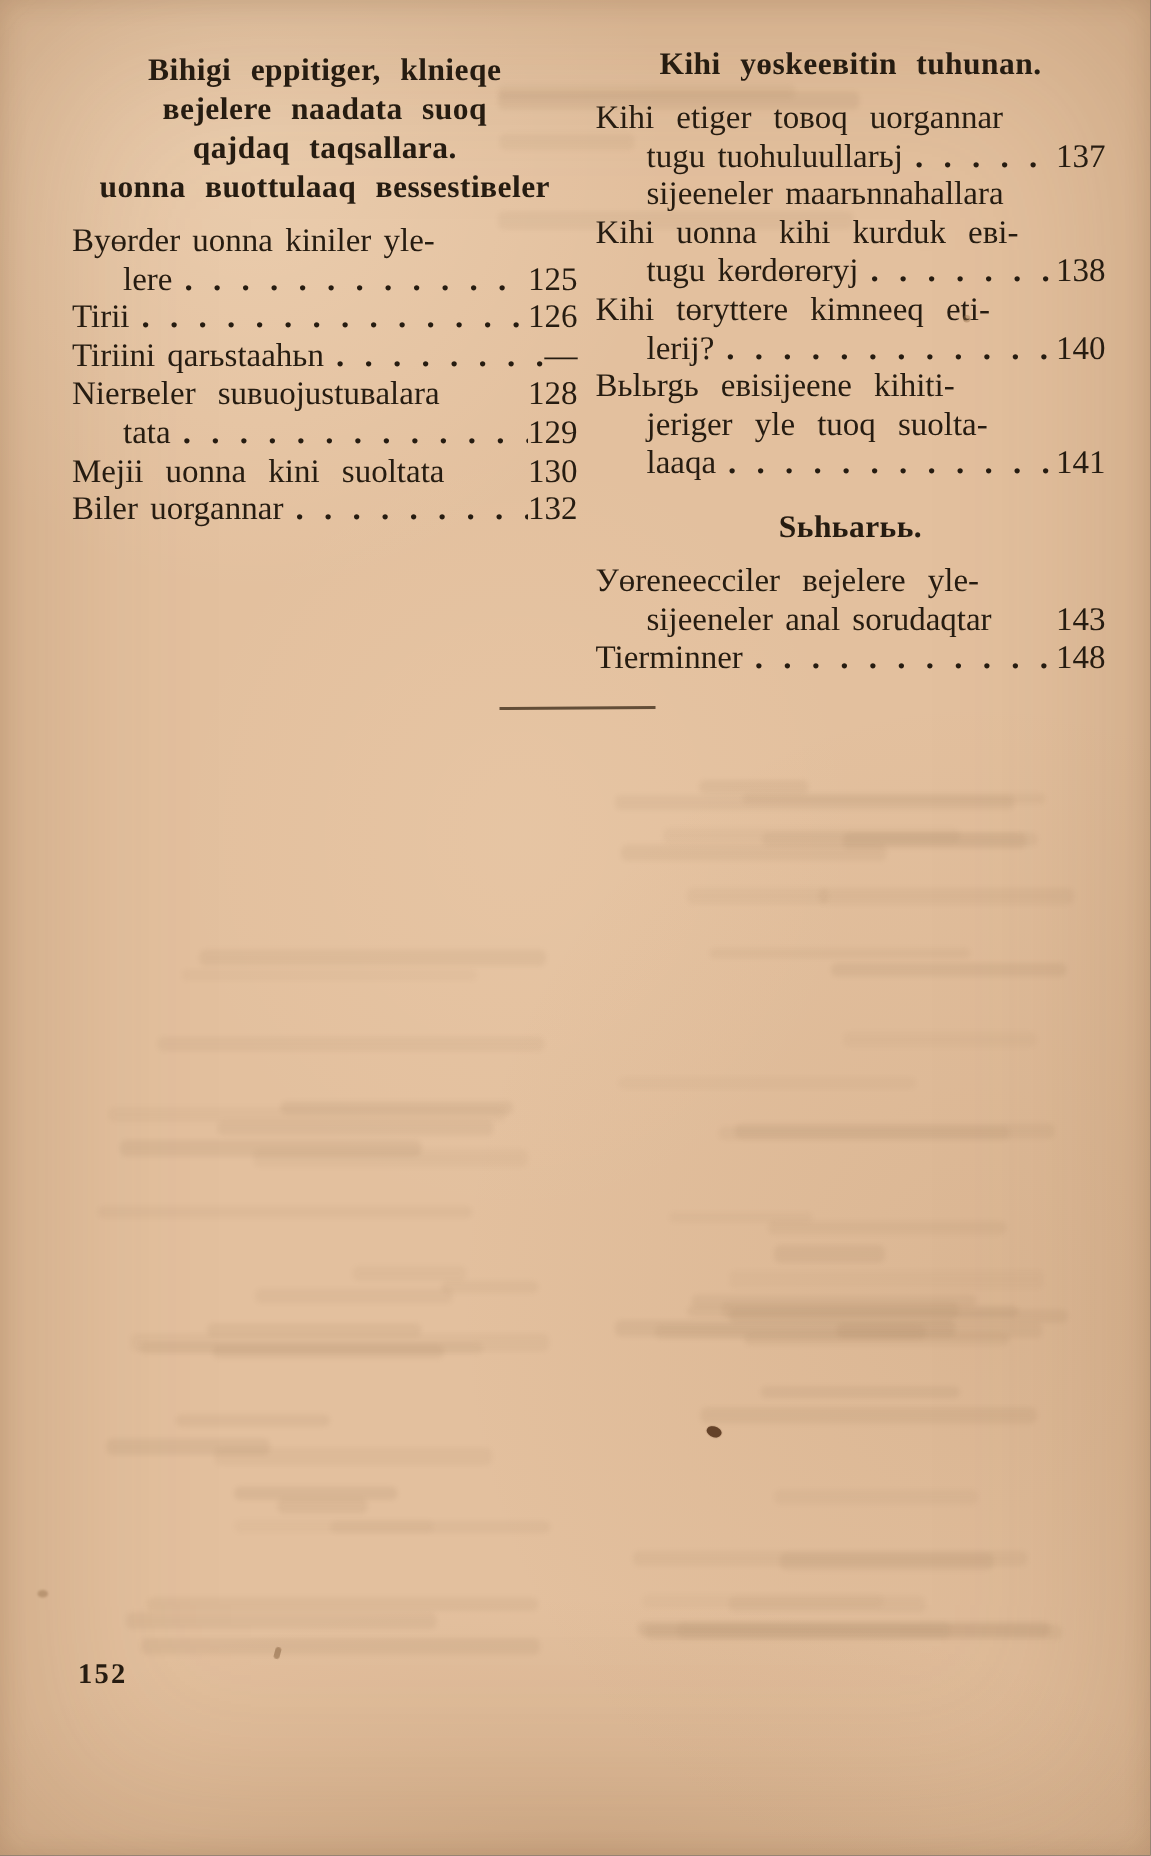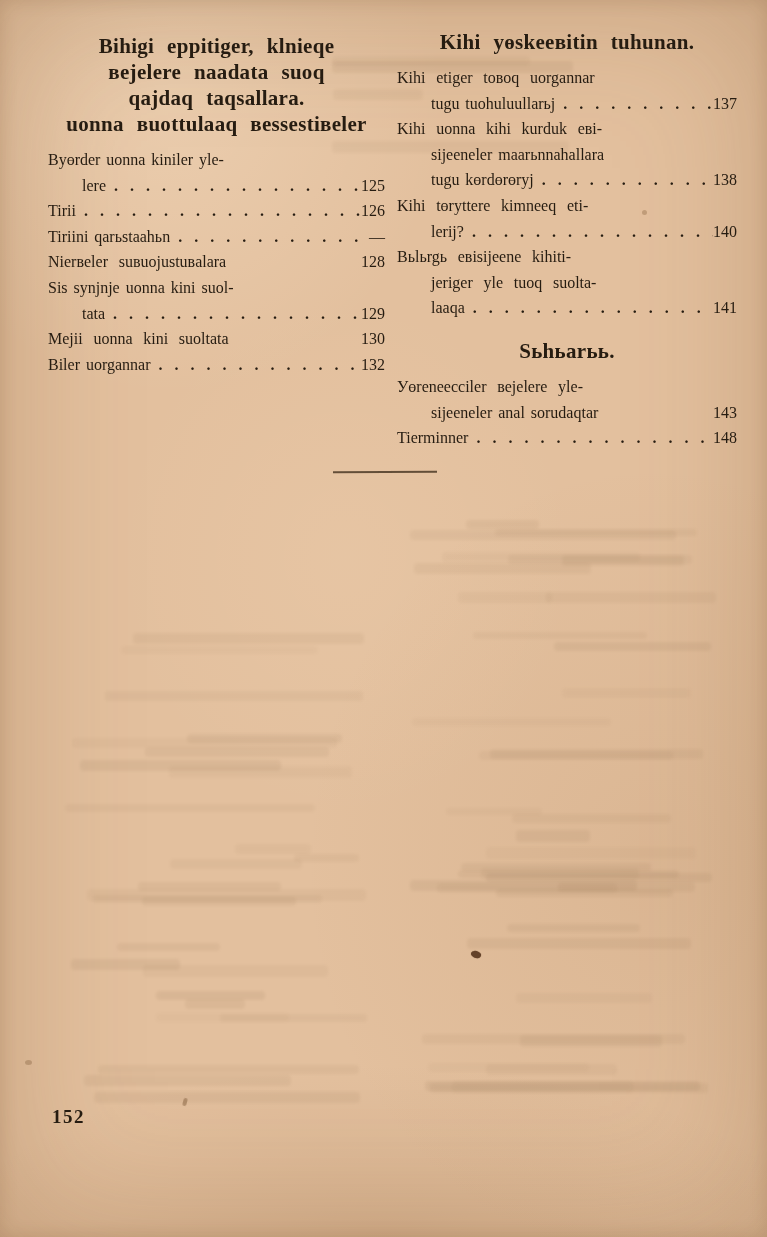--- a/index.html
+++ b/index.html
@@ -24,21 +24,21 @@
   .col{position:absolute;}
   .col-left{left:48px;top:33px;width:337px;}
   .col-right{left:397px;top:29px;width:340px;}
   .toc-heading{
     font-weight:bold;text-align:center;
     font-size:21px;line-height:26px;
     letter-spacing:.3px;word-spacing:.35em;
     margin-bottom:10px;margin-top:0;
   }
   .toc-entries + .toc-heading, .toc-heading.later{margin-top:17px;}
-  .toc-entries{font-size:16px;line-height:25.6px;}
+  .toc-entries{font-size:22px;line-height:25.6px;}
   .toc-line{display:flex;align-items:baseline;word-spacing:.12em;}
   .toc-line.wide{word-spacing:.42em;}
   .toc-line.indent .t{padding-left:34px;text-align:center;}
   .toc-line .t{white-space:nowrap;}
   .leader{
     flex:1 1 auto;overflow:hidden;white-space:nowrap;
     padding:0 4px 0 8px;word-spacing:6px;letter-spacing:1px;
     font-weight:bold;
   }
   .leader.blank{padding:0;}
@@ -162,23 +162,20 @@
             <span class="leader"> . . . . . . . . . . . . . . . . . . . . . . . . . . . . . .</span>
             <span class="pg">—</span>
           </div>
         </div>
         <div class="toc-entries">
           <div class="toc-line wide">
             <span class="t">Nierвeler suвuojustuвalara</span>
             <span class="leader blank"></span>
             <span class="pg">128</span>
           </div>
-          <div class="toc-line">
-            <span class="t">Sis synjnje uonna kini suol-</span>
-          </div>
           <div class="toc-line indent">
             <span class="t">tata</span>
             <span class="leader"> . . . . . . . . . . . . . . . . . . . . . . . . . . . . . .</span>
             <span class="pg">129</span>
           </div>
           <div class="toc-line wide">
             <span class="t">Mejii uonna kini suoltata</span>
             <span class="leader blank"></span>
             <span class="pg">130</span>
           </div>
@@ -195,25 +192,25 @@
         </div>
         <div class="toc-entries">
           <div class="toc-line wide">
             <span class="t">Kihi etiger toвoq uorgannar</span>
           </div>
           <div class="toc-line indent">
             <span class="t">tugu tuohuluullarьj</span>
             <span class="leader"> . . . . . . . . . . . . . . . . . . . . . . . . . . . . . .</span>
             <span class="pg">137</span>
           </div>
+          <div class="toc-line indent">
+            <span class="t">sijeeneler maarьnnahallara</span>
+          </div>
           <div class="toc-line wide">
             <span class="t">Kihi uonna kihi kurduk eвi-</span>
-          </div>
-          <div class="toc-line indent">
-            <span class="t">sijeeneler maarьnnahallara</span>
           </div>
           <div class="toc-line indent">
             <span class="t">tugu kөrdөrөryj</span>
             <span class="leader"> . . . . . . . . . . . . . . . . . . . . . . . . . . . . . .</span>
             <span class="pg">138</span>
           </div>
           <div class="toc-line wide">
             <span class="t">Kihi tөryttere kimneeq eti-</span>
           </div>
           <div class="toc-line indent">

